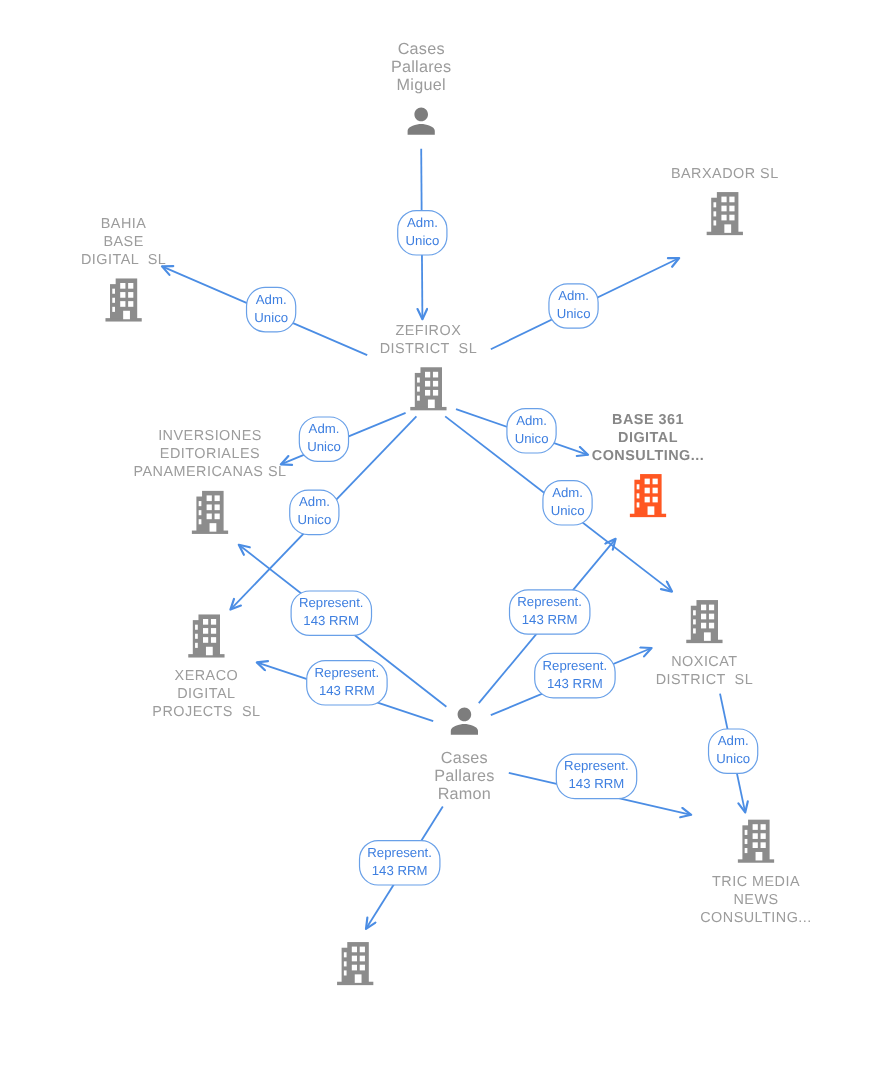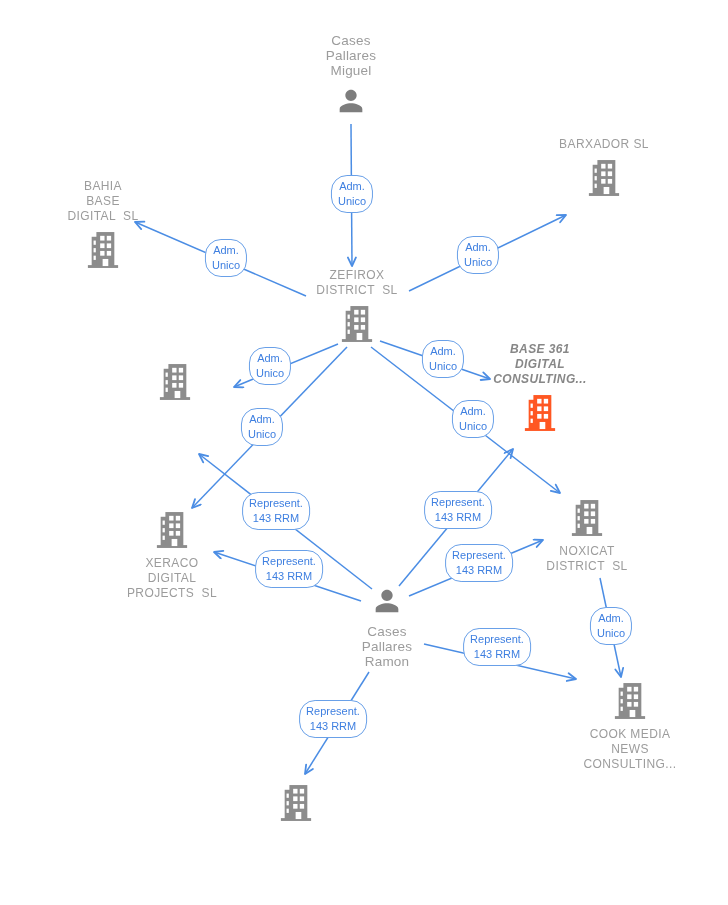--- a/index.html
+++ b/index.html
@@ -5,21 +5,21 @@
   * { box-sizing: border-box; }
   html,body { margin:0; padding:0; background:#ffffff; }
   body { font-family:"Liberation Sans", sans-serif; }
   #canvas { position:relative; width:728px; height:905px; background:#fff; overflow:hidden; }
   #edges { position:absolute; left:0; top:0; }
 
   .node { position:absolute; width:170px; display:flex; flex-direction:column; align-items:center; cursor:pointer; }
   .node .nname { text-align:center; color:var(--node-text); font-size:12px; line-height:15px; letter-spacing:0.4px; }
   .node .nname span { display:block; white-space:pre; }
   .node.person .nname { font-size:13.5px; letter-spacing:0.2px; line-height:15px; }
-  .node.highlight .nname { color:var(--hl-text); font-weight:bold;font-style:italic; }
+  .node.highlight .nname { color:var(--hl-text); font-weight:bold; }
   .node .icon-wrap { line-height:0; }
   .node.text-above .icon-wrap { margin-top:6px; }
   .node.text-below .icon-wrap { margin-bottom:6px; }
 
   .chip { position:absolute; transform:translate(-50%,-50%); background:#fff;
           border:1.5px solid var(--label-border); border-radius:16px;
           color:var(--label-text); font-size:11px; line-height:15px;
           padding:3px 6px; text-align:center; z-index:5; }
   .chip span { display:block; white-space:pre; }
 
@@ -137,20 +137,25 @@
               <rect x="22" y="5" width="4.6" height="5"></rect>
               <rect x="15" y="13" width="4.6" height="5"></rect>
               <rect x="22" y="13" width="4.6" height="5"></rect>
               <rect x="15" y="21" width="4.6" height="5"></rect>
               <rect x="22" y="21" width="4.6" height="5"></rect>
               <rect x="17.6" y="29.5" width="6" height="7.5"></rect>
             </g>
           </svg></div>
       </div>
       <div class="node company text-above" style="left: 90px; top: 356px;">
+        <div class="nname">
+          <span>INVERSIONES</span>
+          <span>EDITORIALES</span>
+          <span>PANAMERICANAS SL</span>
+        </div>
         <div class="icon-wrap"><svg width="34" height="40" viewBox="0 0 36 40">
             <g fill="#8c8c8c">
               <rect x="6" y="6" width="9" height="31"></rect>
               <rect x="11" y="1" width="19" height="36"></rect>
               <rect x="2" y="36" width="32" height="3"></rect>
             </g>
             <g fill="#ffffff">
               <rect x="8" y="10" width="2.4" height="4.5"></rect>
               <rect x="8" y="18" width="2.4" height="4.5"></rect>
               <rect x="8" y="26" width="2.4" height="4.5"></rect>
@@ -265,21 +270,21 @@
               <rect x="15" y="5" width="4.6" height="5"></rect>
               <rect x="22" y="5" width="4.6" height="5"></rect>
               <rect x="15" y="13" width="4.6" height="5"></rect>
               <rect x="22" y="13" width="4.6" height="5"></rect>
               <rect x="15" y="21" width="4.6" height="5"></rect>
               <rect x="22" y="21" width="4.6" height="5"></rect>
               <rect x="17.6" y="29.5" width="6" height="7.5"></rect>
             </g>
           </svg></div>
         <div class="nname">
-          <span>COOK MEDIA</span>
+          <span>TRIC MEDIA</span>
           <span>NEWS</span>
           <span>CONSULTING...</span>
         </div>
       </div>
       <div class="node company text-below" style="left: 211px; top: 783px;">
         <div class="icon-wrap"><svg width="34" height="40" viewBox="0 0 36 40">
             <g fill="#8c8c8c">
               <rect x="6" y="6" width="9" height="31"></rect>
               <rect x="11" y="1" width="19" height="36"></rect>
               <rect x="2" y="36" width="32" height="3"></rect>

